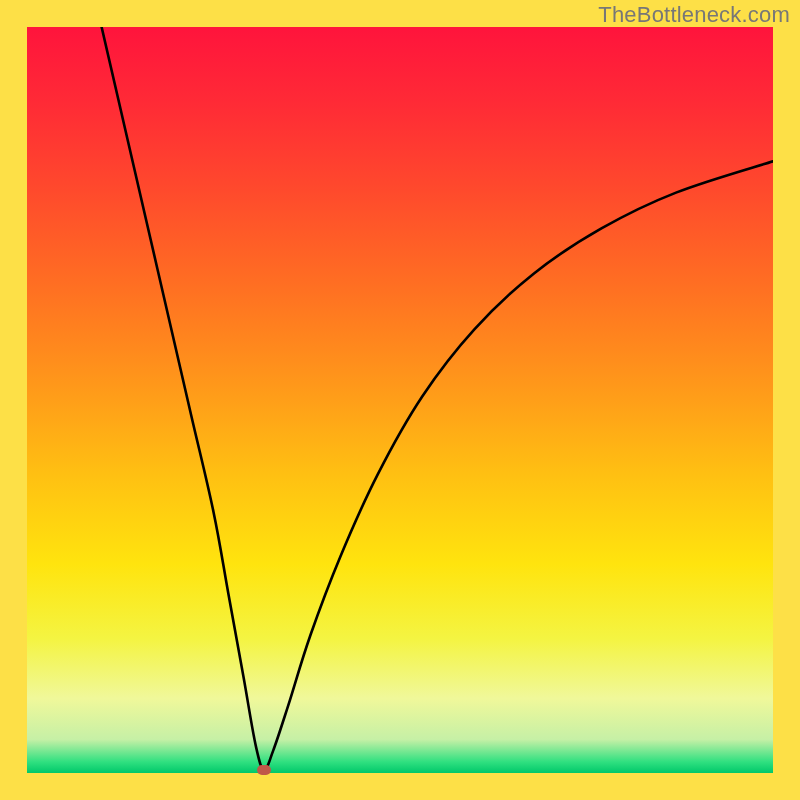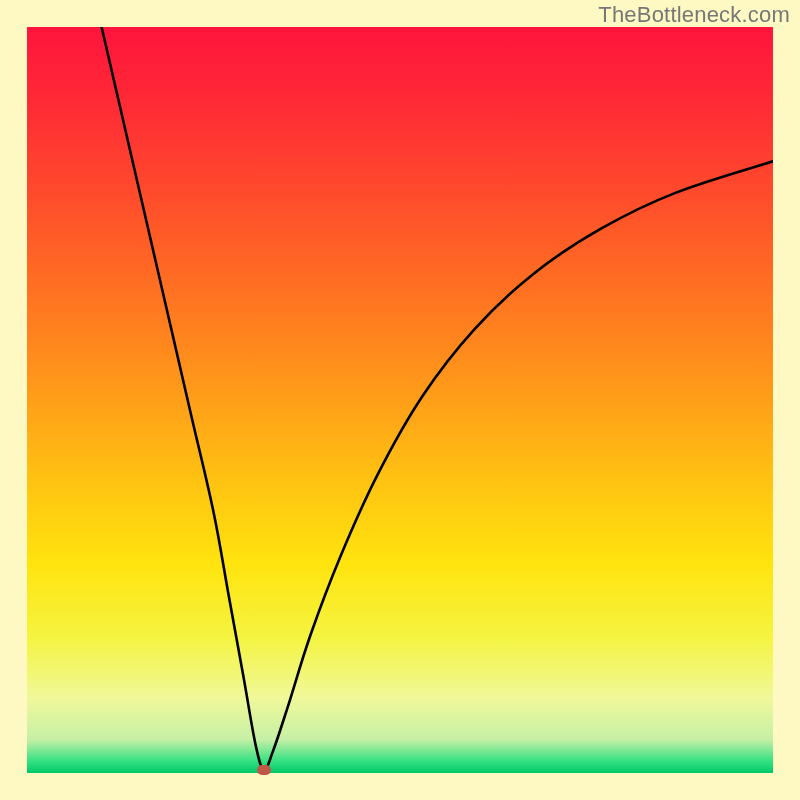--- a/index.html
+++ b/index.html
@@ -8,21 +8,21 @@
     width: 800px;
     height: 800px;
     background: #000;
     overflow: hidden;
     font-family: Arial, Helvetica, sans-serif;
   }
   .stage {
     position: relative;
     width: 800px;
     height: 800px;
-    background: #fef9c3;
+    background: #fde047;
   }
   .plot-frame {
     position: absolute;
     left: 27px;
     top: 27px;
     width: 746px;
     height: 746px;
     background: #000;
   }
   .gradient {

